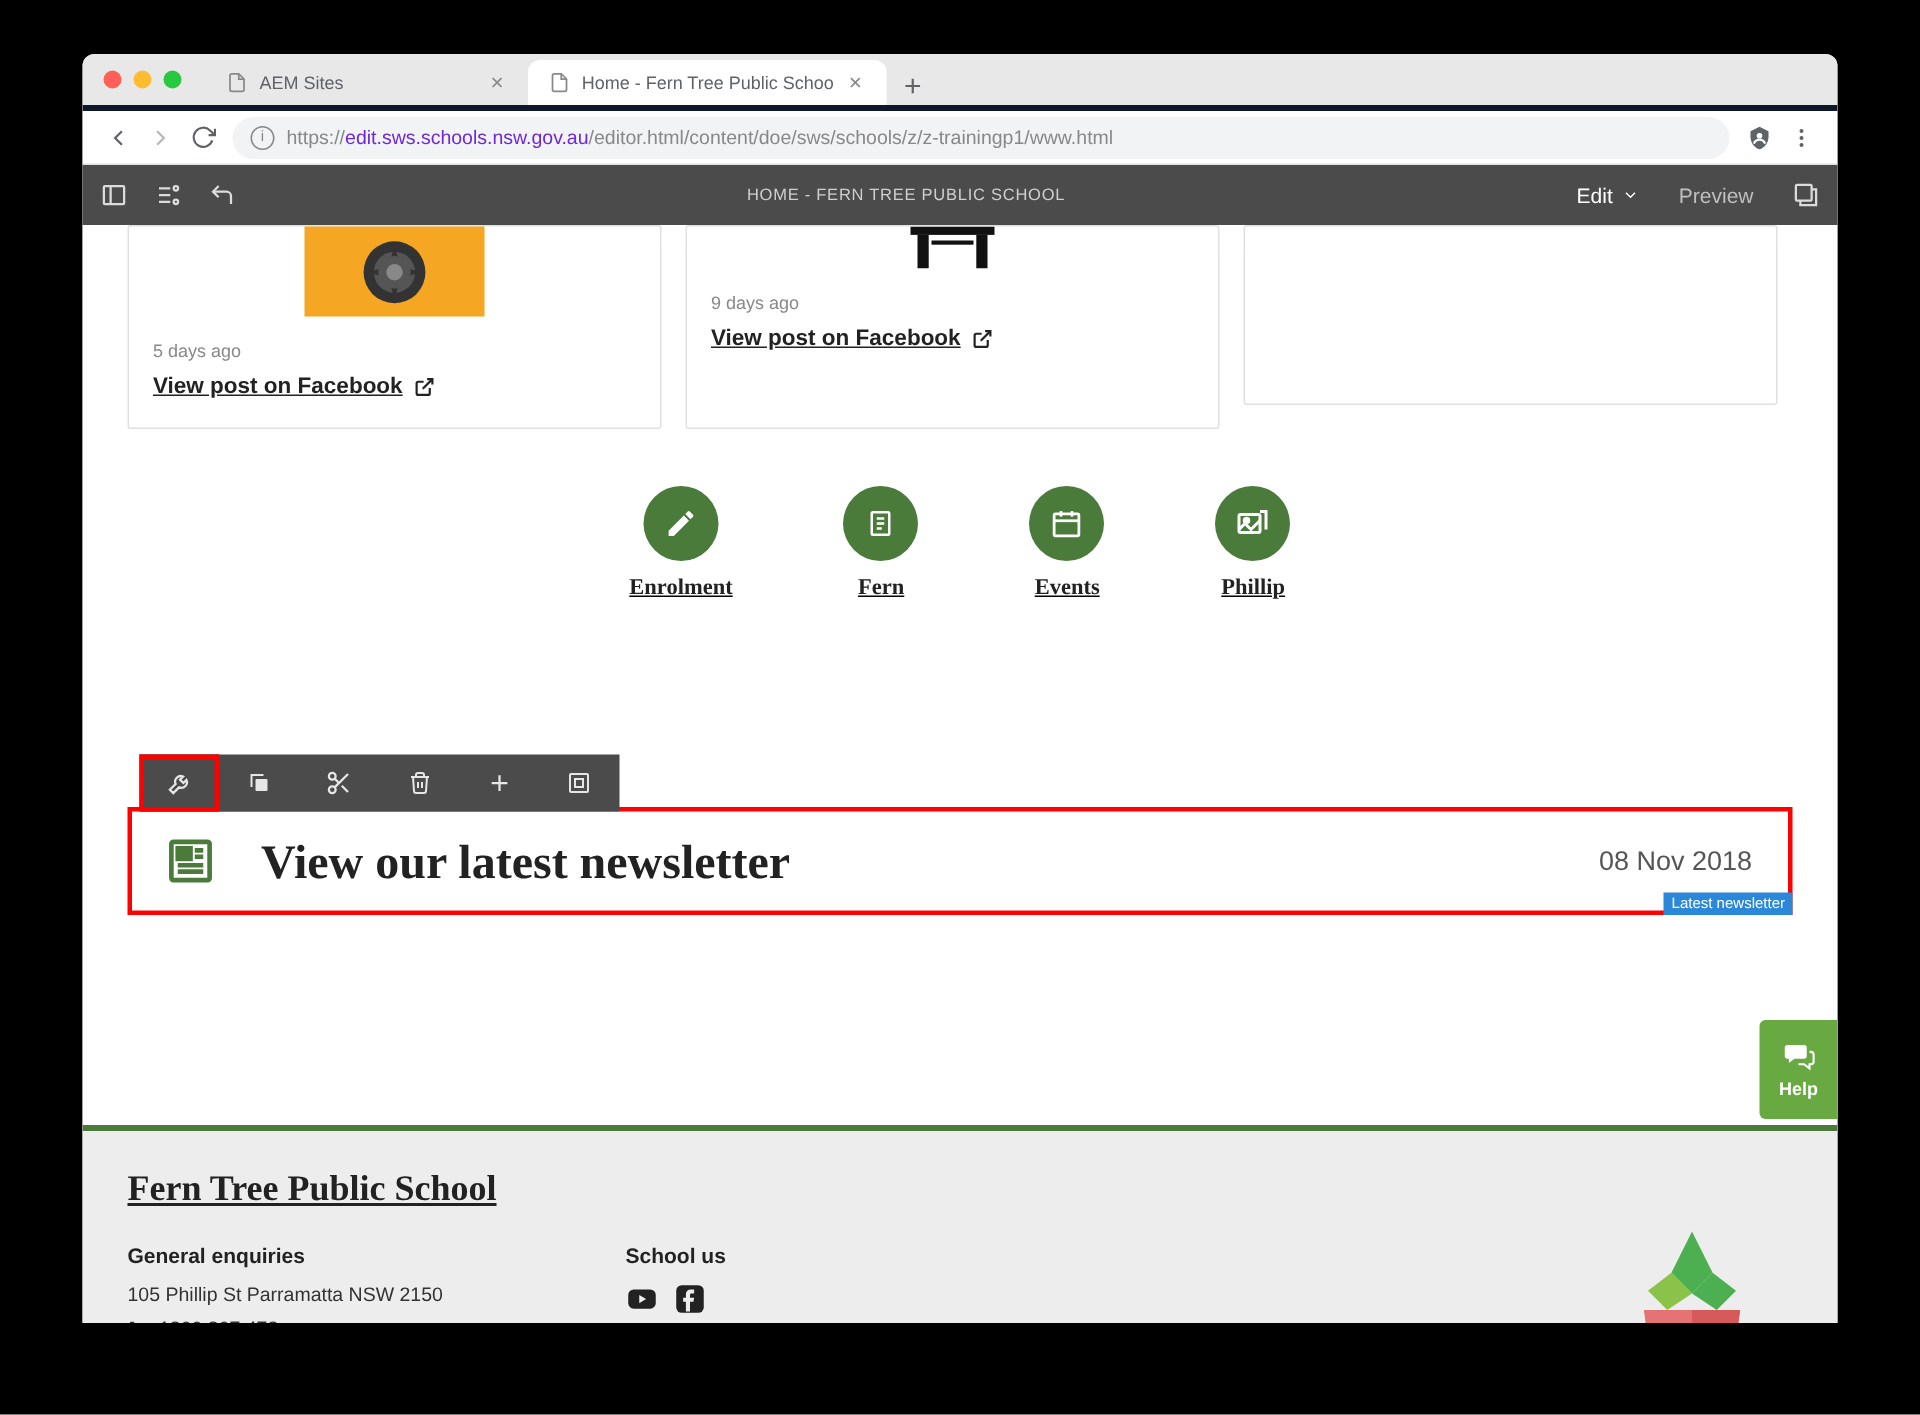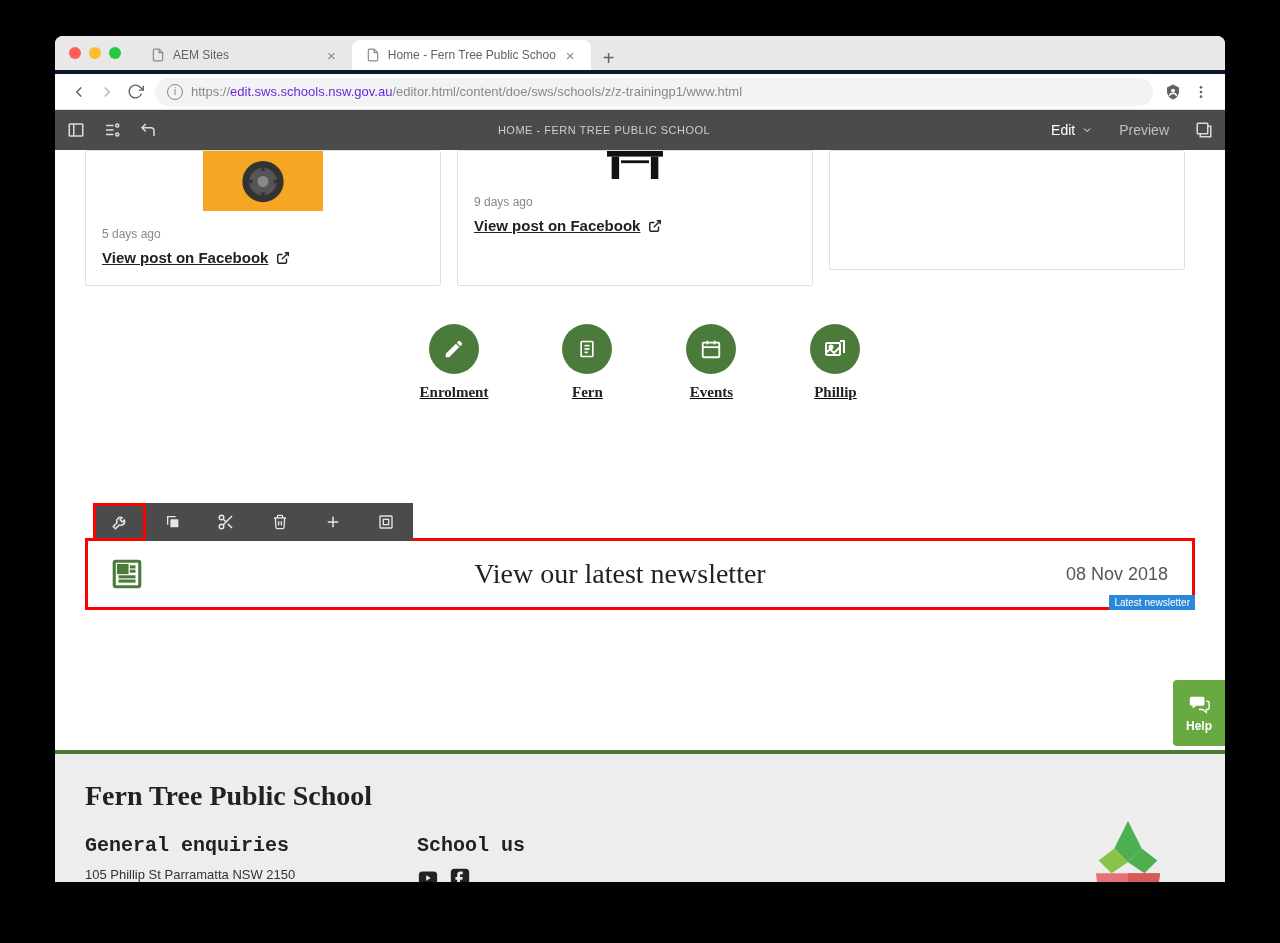--- a/index.html
+++ b/index.html
@@ -59,37 +59,37 @@
 .q-label { font-family:Georgia,serif; font-weight:700; font-size:15px; color:#222; }
 
 
 .comp-toolbar { position:absolute; top:353px; left:38px; width:320px; height:38px; background:#4b4b4b; display:flex; z-index:5; }
 .ct-btn { width:55px; display:flex; align-items:center; justify-content:center; color:#e6e6e6; cursor:pointer; }
 .ct-btn.wrench { border:3px solid #ff0000; background:#4b4b4b; }
 
 
 .newsletter-sel { position:absolute; top:388px; left:30px; right:30px; height:72px; border:3px solid #ff0000; display:flex; align-items:center; padding:0 24px 0 22px; background:#fff; }
 .nl-icon { width:34px; height:34px; color:#4b7b3a; margin-right:30px; }
-.nl-title { font-family:Georgia,serif; font-size:28px; font-weight:400; color:#222; flex:1;text-align:center; }
+.nl-title { font-family:Georgia,serif; font-size:32px; font-weight:700; color:#222; flex:1; }
 .nl-date { font-size:18px; color:#555; font-family:Arial,sans-serif; }
 .nl-tag { position:absolute; right:-3px; bottom:-3px; background:#2b88d8; color:#fff; font-size:10px; padding:2px 5px; }
 
 
 .dropzone { position:absolute; top:482px; left:30px; right:30px; height:44px; border:1px solid #d8d8d8; display:flex; align-items:center; justify-content:center; color:#a8a8a8; font-size:13px; }
 
 
 .help { position:absolute; right:0; top:530px; width:52px; height:66px; background:#68a941; color:#fff; display:flex; flex-direction:column; align-items:center; justify-content:center; gap:4px; border-radius:4px 0 0 4px; cursor:pointer; }
 .help-lbl { font-size:12px; font-weight:700; }
 
 
 .footer-rule { position:absolute; top:600px; left:0; right:0; height:4px; background:#4b7b3a; }
 .footer { position:absolute; top:604px; left:0; right:0; bottom:0; background:#ededed; padding:26px 30px; display:flex; }
 .f-col1 { width:332px; }
-.f-school { font-family:Georgia,serif; font-weight:700; font-size:28px; color:#222; margin-bottom:22px; }
-.f-h { font-family:Liberation Mono, monospace; font-weight:700; font-size:20px; color:#222; margin-bottom:10px; }
+.f-school { font-family:Georgia,serif; font-weight:700; font-size:24px; color:#222; margin-bottom:22px;text-decoration:underline; }
+.f-h { font-family:Liberation Sans, sans-serif; font-weight:700; font-size:14px; color:#222; margin-bottom:10px; }
 .f-line { font-size:13px; color:#333; margin-bottom:8px; display:flex; align-items:center; gap:8px; }
 .f-col2 { }
 .social { display:flex; gap:10px; margin-top:6px; }
 .social-ico { width:22px; height:22px; color:#222; cursor:pointer; }
 .f-plant { position:absolute; right:42px; top:62px; width:110px; height:120px; }
 
 svg { display:block; }
 </style>
 </head>
 <body>

